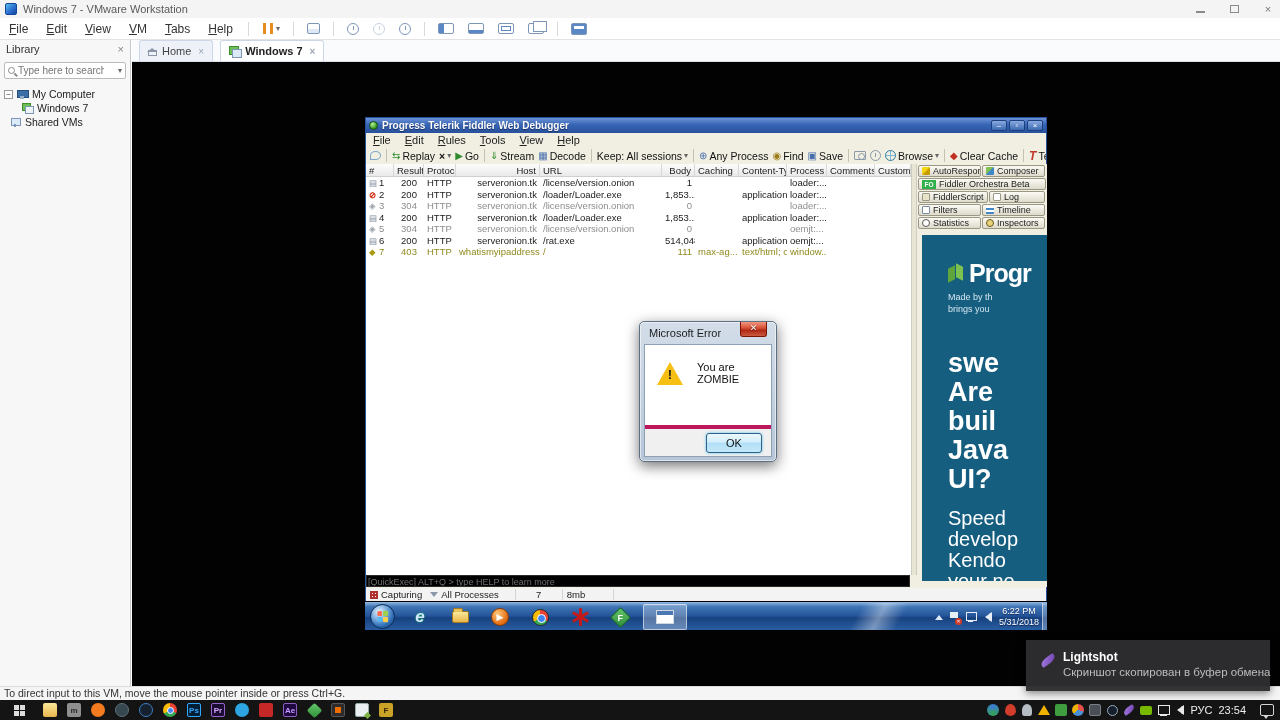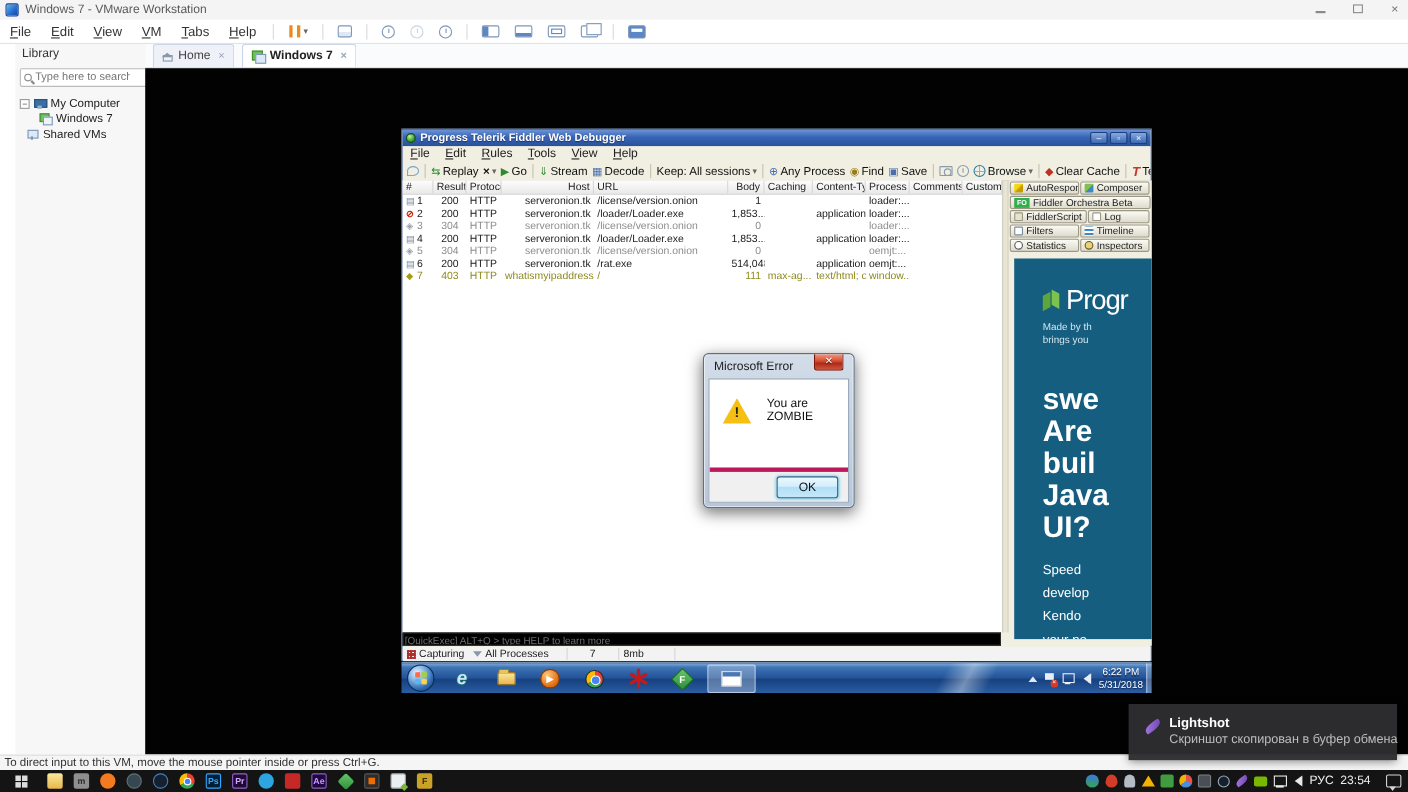--- a/index.html
+++ b/index.html
@@ -41,21 +41,21 @@
   .vtab.active{background:#fff;font-weight:bold;color:#222}
   .house{width:9px;height:8px;position:relative;margin-top:2px}
   .house::before{content:"";position:absolute;left:0;bottom:0;width:7px;height:4px;border:1px solid #8a97a8}
   .house::after{content:"";position:absolute;left:-1px;bottom:4px;border-left:5px solid transparent;border-right:5px solid transparent;border-bottom:4px solid #8a97a8}
   .vmtabicon{width:11px;height:10px;position:relative}
   .vmtabicon::before{content:"";position:absolute;left:0;top:0;width:8px;height:7px;background:#6fbf57;border:1px solid #3f8f2f}
   .vmtabicon::after{content:"";position:absolute;left:3px;top:3px;width:8px;height:7px;background:#dce9f7;border:1px solid #7d96b8}
   .tabx{font-size:10px;color:#9aa5b5;margin-left:2px}
 
   
-  .sidebar{left:14px;top:40px;width:131px;height:646px;background:#f7f7f7;border-right:1px solid #c9c9c9}
+  .sidebar{left:0;top:40px;width:131px;height:646px;background:#f7f7f7;border-right:1px solid #c9c9c9}
   .sb-head{height:18px;display:flex;align-items:center;justify-content:space-between;padding:0 6px;font-size:11px;color:#333}
   .sb-x{color:#888;font-size:11px}
   .sb-search{position:absolute;left:4px;top:22px;width:122px;height:17px;background:#fff;border:1px solid #bbb;border-radius:2px;display:flex;align-items:center;padding:0 3px;gap:3px}
   .mag{width:7px;height:7px;border:1.5px solid #8a8a8a;border-radius:50%;position:relative;flex:none}
   .mag::after{content:"";position:absolute;left:5px;top:6px;width:4px;height:1.5px;background:#8a8a8a;transform:rotate(45deg)}
   .sb-search input{border:none;outline:none;width:86px;font-size:10px;color:#444;background:transparent;font-family:"Liberation Sans",sans-serif}
   .sb-search .caret{margin-left:auto}
   .tree{position:absolute;left:0;top:46px;width:130px}
   .trow{display:flex;align-items:center;gap:4px;height:12px;margin:2px 0;font-size:10.5px;color:#222}
   .expander{width:9px;height:9px;border:1px solid #999;background:#fff;font-size:8px;line-height:7px;text-align:center;color:#444;margin-left:4px}
@@ -132,24 +132,24 @@
   .rt-timeline{background:repeating-linear-gradient(0deg,#3f88c5 0 2px,#fff 2px 4px)}
   .rt-stats{border-radius:50%;border:1px solid #555;background:#fff}
   .rt-inspect{border-radius:50%;border:1px solid #6a5a20;background:#e8d27a}
 
   
   .ad{position:absolute;left:5px;top:71px;width:170px;height:346px;background:#155e80;color:#fff;overflow:hidden;padding:24px 0 0 26px}
   .brandrow{display:flex;align-items:center;gap:5px}
   .chev{width:16px;height:18px;position:relative;flex:none}
   .chev::before{content:"";position:absolute;left:0;top:2px;width:7px;height:14px;background:#5ea63c;transform:skewY(-28deg)}
   .chev::after{content:"";position:absolute;left:8px;top:0px;width:7px;height:14px;background:#7cc24e;transform:skewY(28deg)}
-  .brand{font-size:25px;font-weight:normal;letter-spacing:-1px;white-space:nowrap}
+  .brand{font-size:25px;font-weight:bold;letter-spacing:-1px;white-space:nowrap}
   .tagline{font-size:9px;color:#d4e6ef;line-height:12px;margin-top:3px;white-space:nowrap}
   .headline{font-size:27px;font-weight:bold;line-height:29px;margin-top:34px;white-space:nowrap}
-  .adbody{font-size:12px;line-height:21px;margin-top:14px;white-space:nowrap}
+  .adbody{font-size:20px;line-height:21px;margin-top:14px;white-space:nowrap}
 
   
   .quickexec{left:366px;top:575px;width:544px;height:12px;background:#000;color:#6f6f6f;font-size:9px;line-height:12px;padding-left:1px;border:1px solid #2a2a2a;overflow:hidden;white-space:nowrap}
   .f-status{left:366px;top:588px;width:680px;height:13px;background:#f3f3f3;display:flex;align-items:center;font-size:9.5px;color:#222}
   .f-status .cell{padding:0 4px;white-space:nowrap;display:flex;align-items:center;gap:3px}
   .f-status .div{width:1px;height:11px;background:#d5d5d5}
   .capt-ic{width:8px;height:8px;background:
      repeating-linear-gradient(90deg,#b03030 0 2px,transparent 2px 3px),
      repeating-linear-gradient(0deg,#b03030 0 2px,transparent 2px 3px);flex:none}
   .funnel{width:0;height:0;border-left:4px solid transparent;border-right:4px solid transparent;border-top:5px solid #8a97a8}

